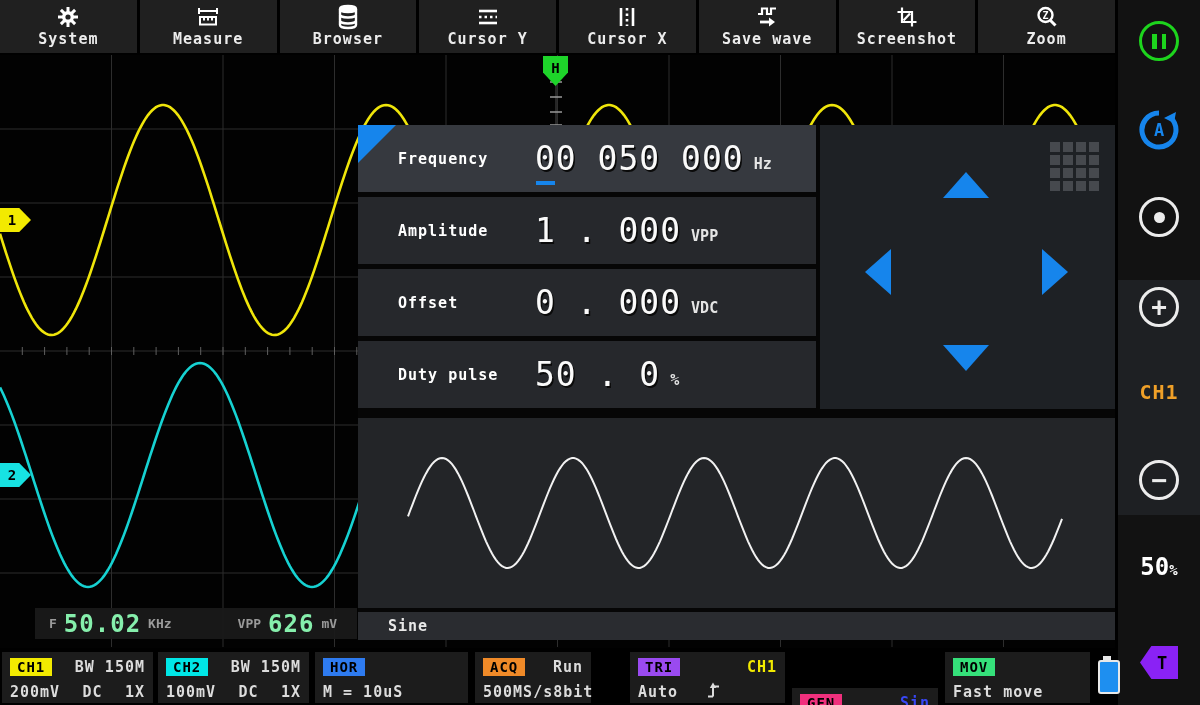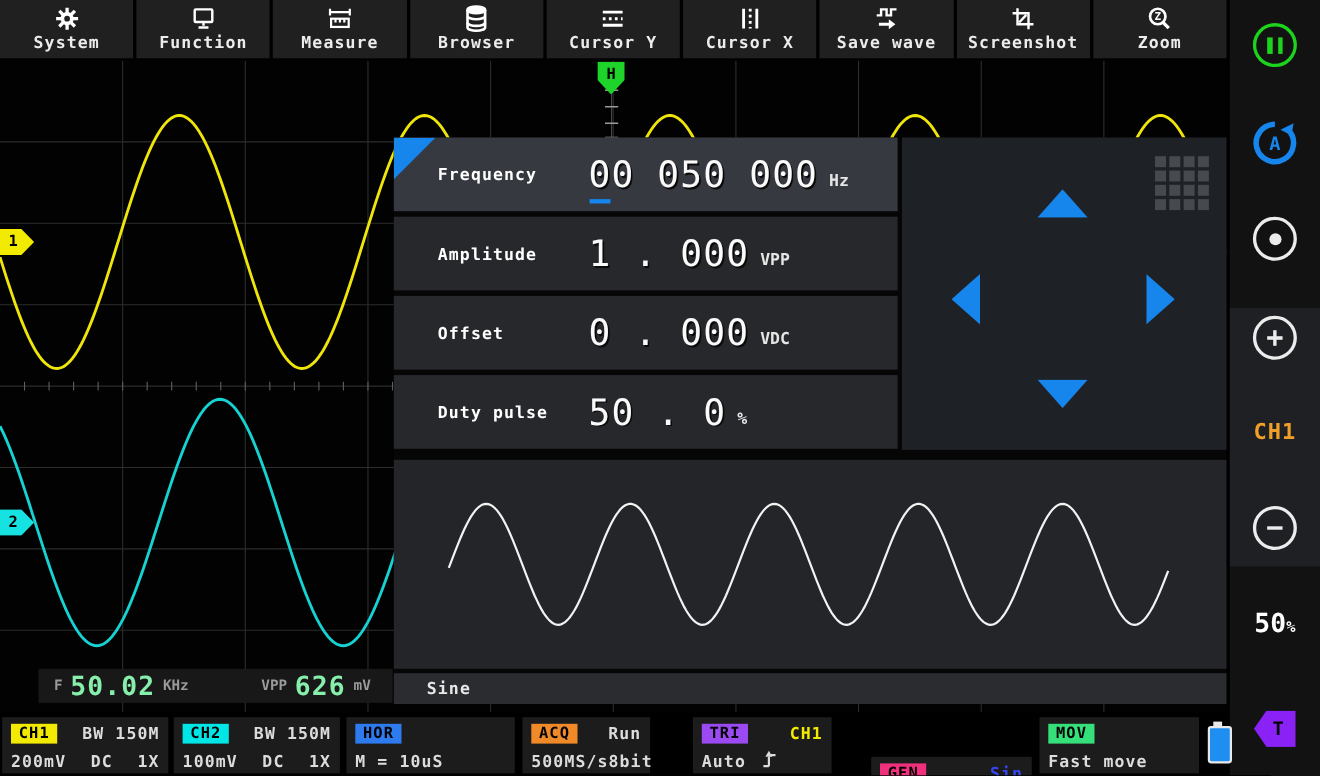--- a/index.html
+++ b/index.html
@@ -107,30 +107,20 @@
               <line x1="15.6" y1="8.4" x2="19.1" y2="4.9"></line>
             </g>
             <circle cx="12" cy="12" r="6" fill="#fff"></circle>
             <circle cx="12" cy="12" r="2.6" fill="#202020"></circle>
           </svg>
       </span>
       <span class="tool-label">System</span>
     </div>
     <div class="tool-btn">
       <span class="tool-icon">
-        <svg width="24" height="24" viewBox="0 0 24 24" fill="none" stroke="#fff" stroke-width="2.2">
-            <rect x="4" y="3.5" width="16" height="11.5" rx="1"></rect>
-            <line x1="12" y1="15" x2="12" y2="18.5"></line>
-            <line x1="7.5" y1="20" x2="16.5" y2="20"></line>
-          </svg>
-      </span>
-      <span class="tool-label">Function</span>
-    </div>
-    <div class="tool-btn">
-      <span class="tool-icon">
         <svg width="26" height="24" viewBox="0 0 26 24" fill="none" stroke="#fff" stroke-width="2">
             <line x1="4" y1="6" x2="22" y2="6"></line>
             <line x1="4" y1="3" x2="4" y2="9"></line>
             <line x1="22" y1="3" x2="22" y2="9"></line>
             <rect x="5" y="12" width="16" height="7.5"></rect>
             <line x1="9" y1="12" x2="9" y2="15.5"></line>
             <line x1="13" y1="12" x2="13" y2="15.5"></line>
             <line x1="17" y1="12" x2="17" y2="15.5"></line>
           </svg>
       </span>
@@ -426,21 +416,21 @@
     <div class="st" style="left:475px;width:116px;">
       <div class="st-row">
           <span class="badge" style="background: rgb(240, 138, 40);">ACQ</span>
           <span>Run</span>
         </div>
       <div class="st-row" style="margin-top:3px;">
           <span>500MS/s</span>
           <span>8bit</span>
         </div>
     </div>
-    <div class="st" style="left:630px;width:126px;">
+    <div class="st" style="left:630px;width:155px;">
       <div class="st-row">
           <span class="badge" style="background: rgb(154, 74, 240);">TRI</span>
           <span style="color: rgb(242, 234, 0);">CH1</span>
         </div>
       <div class="st-row" style="margin-top:3px;">
           <span>Auto</span>
         <span><svg width="15" height="17" viewBox="0 0 15 17">
               <path d="M1 14.5h5M6 14.5V6M6 4.5h6" stroke="#dcdcdc" stroke-width="2" fill="none"></path>
               <path d="M6 0.5 2.8 6h6.4z" fill="#dcdcdc"></path>
             </svg></span>

